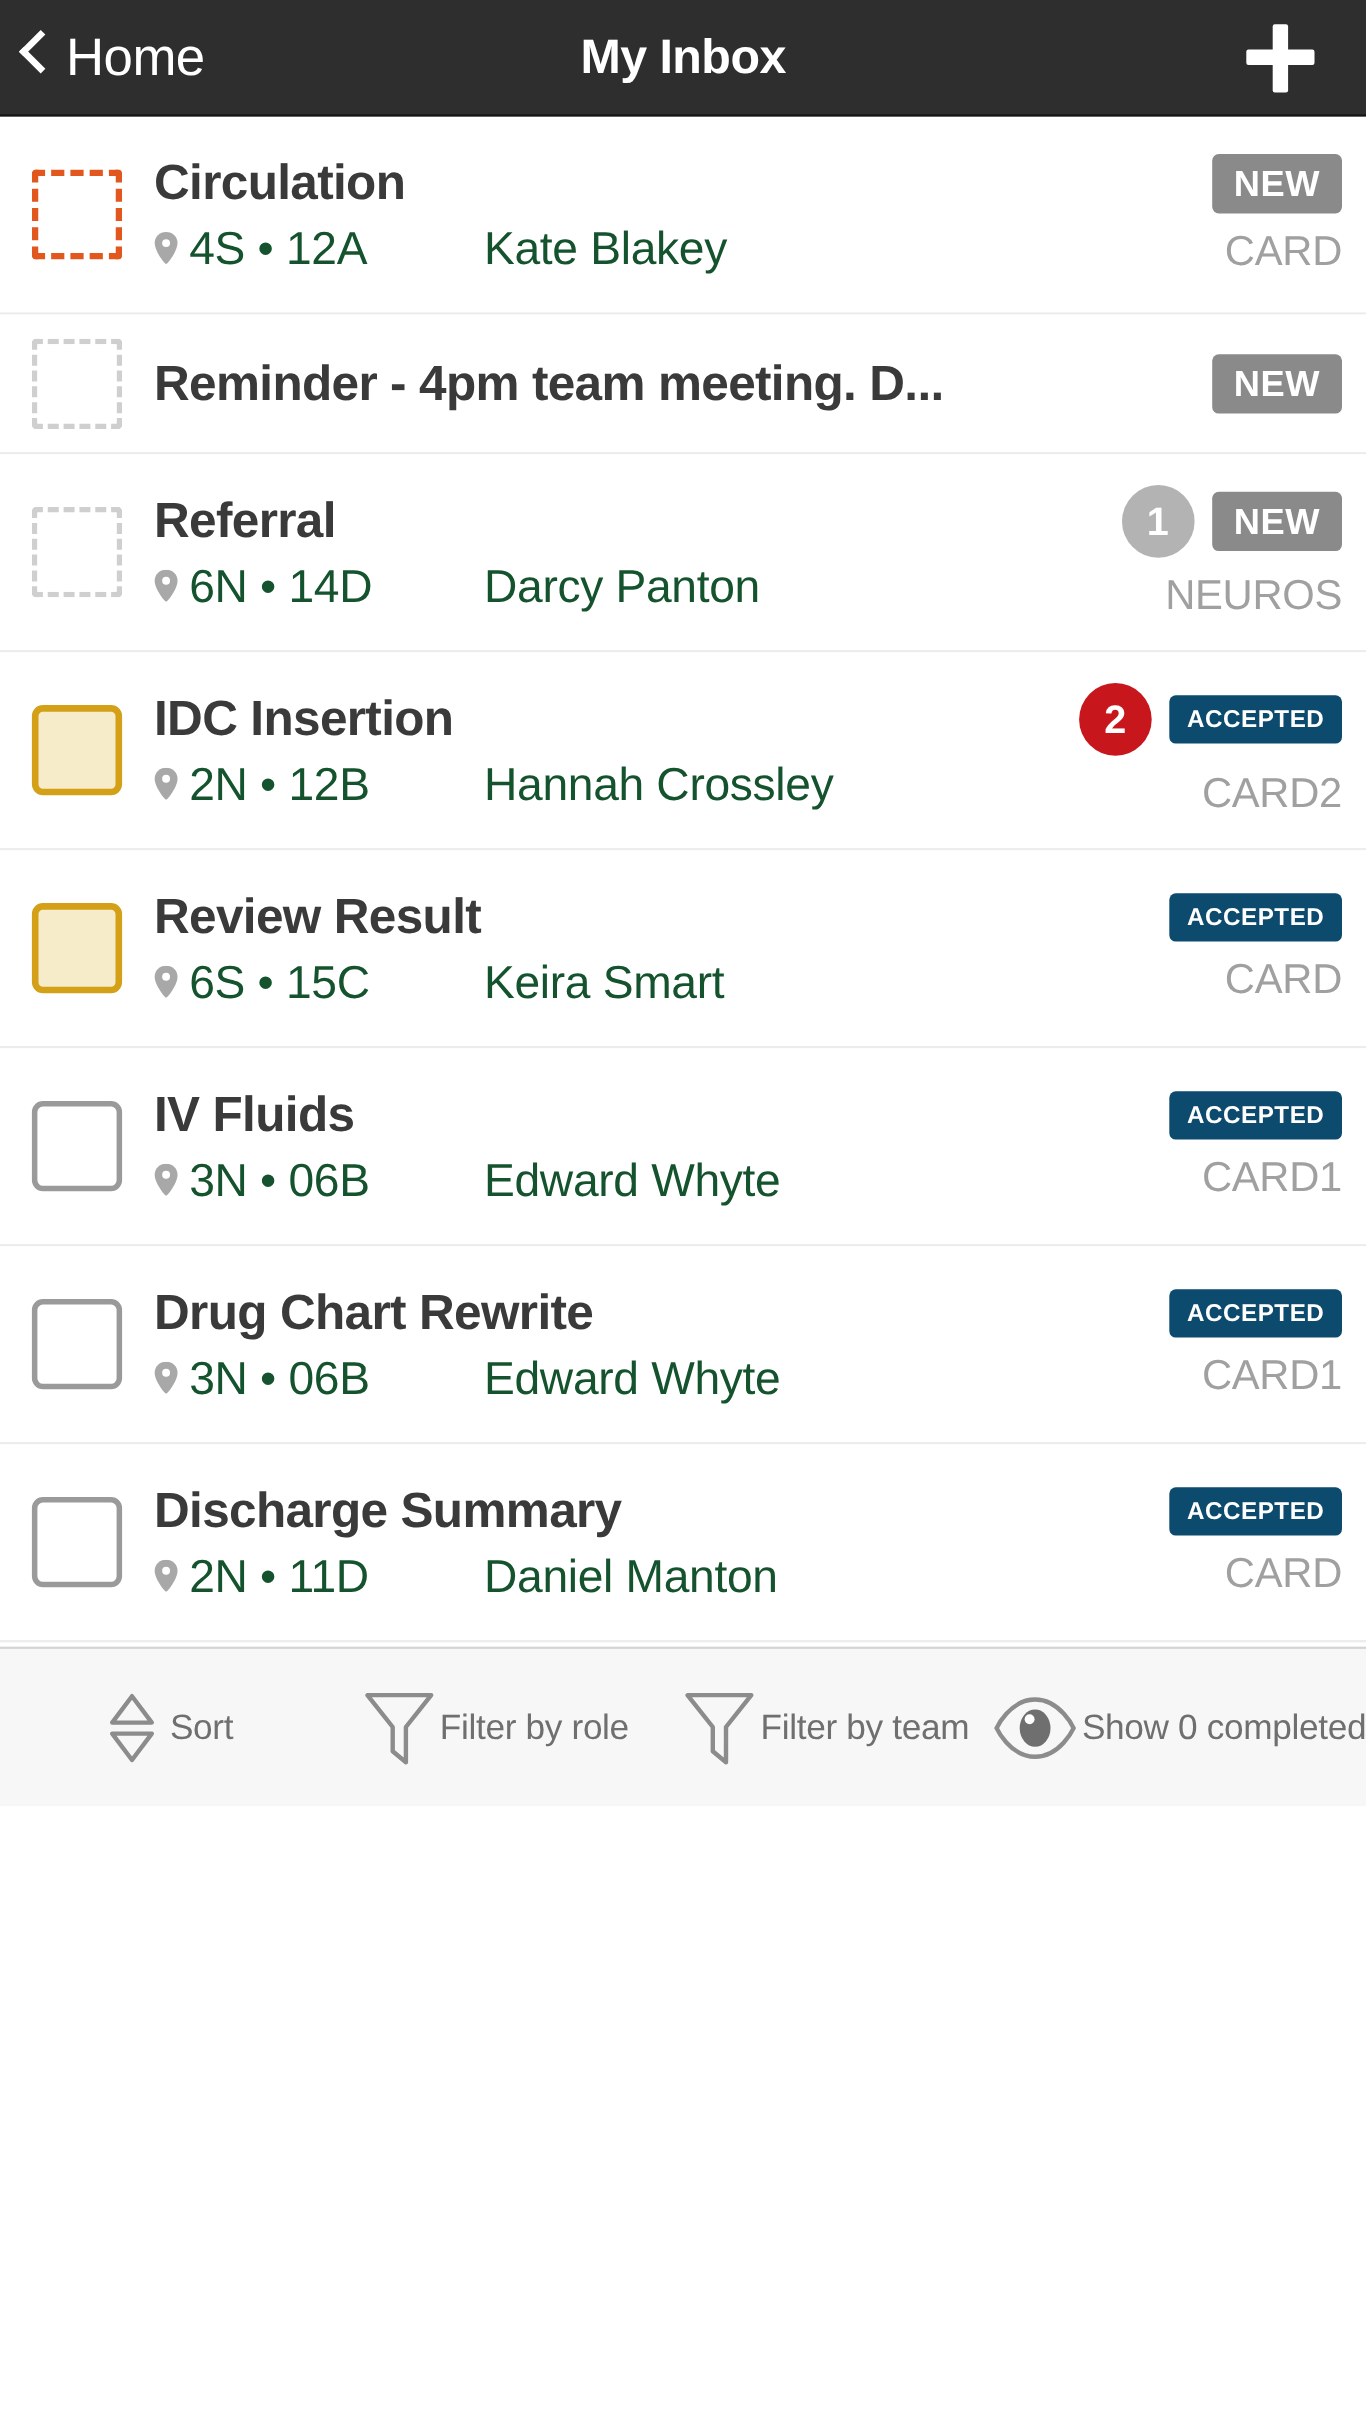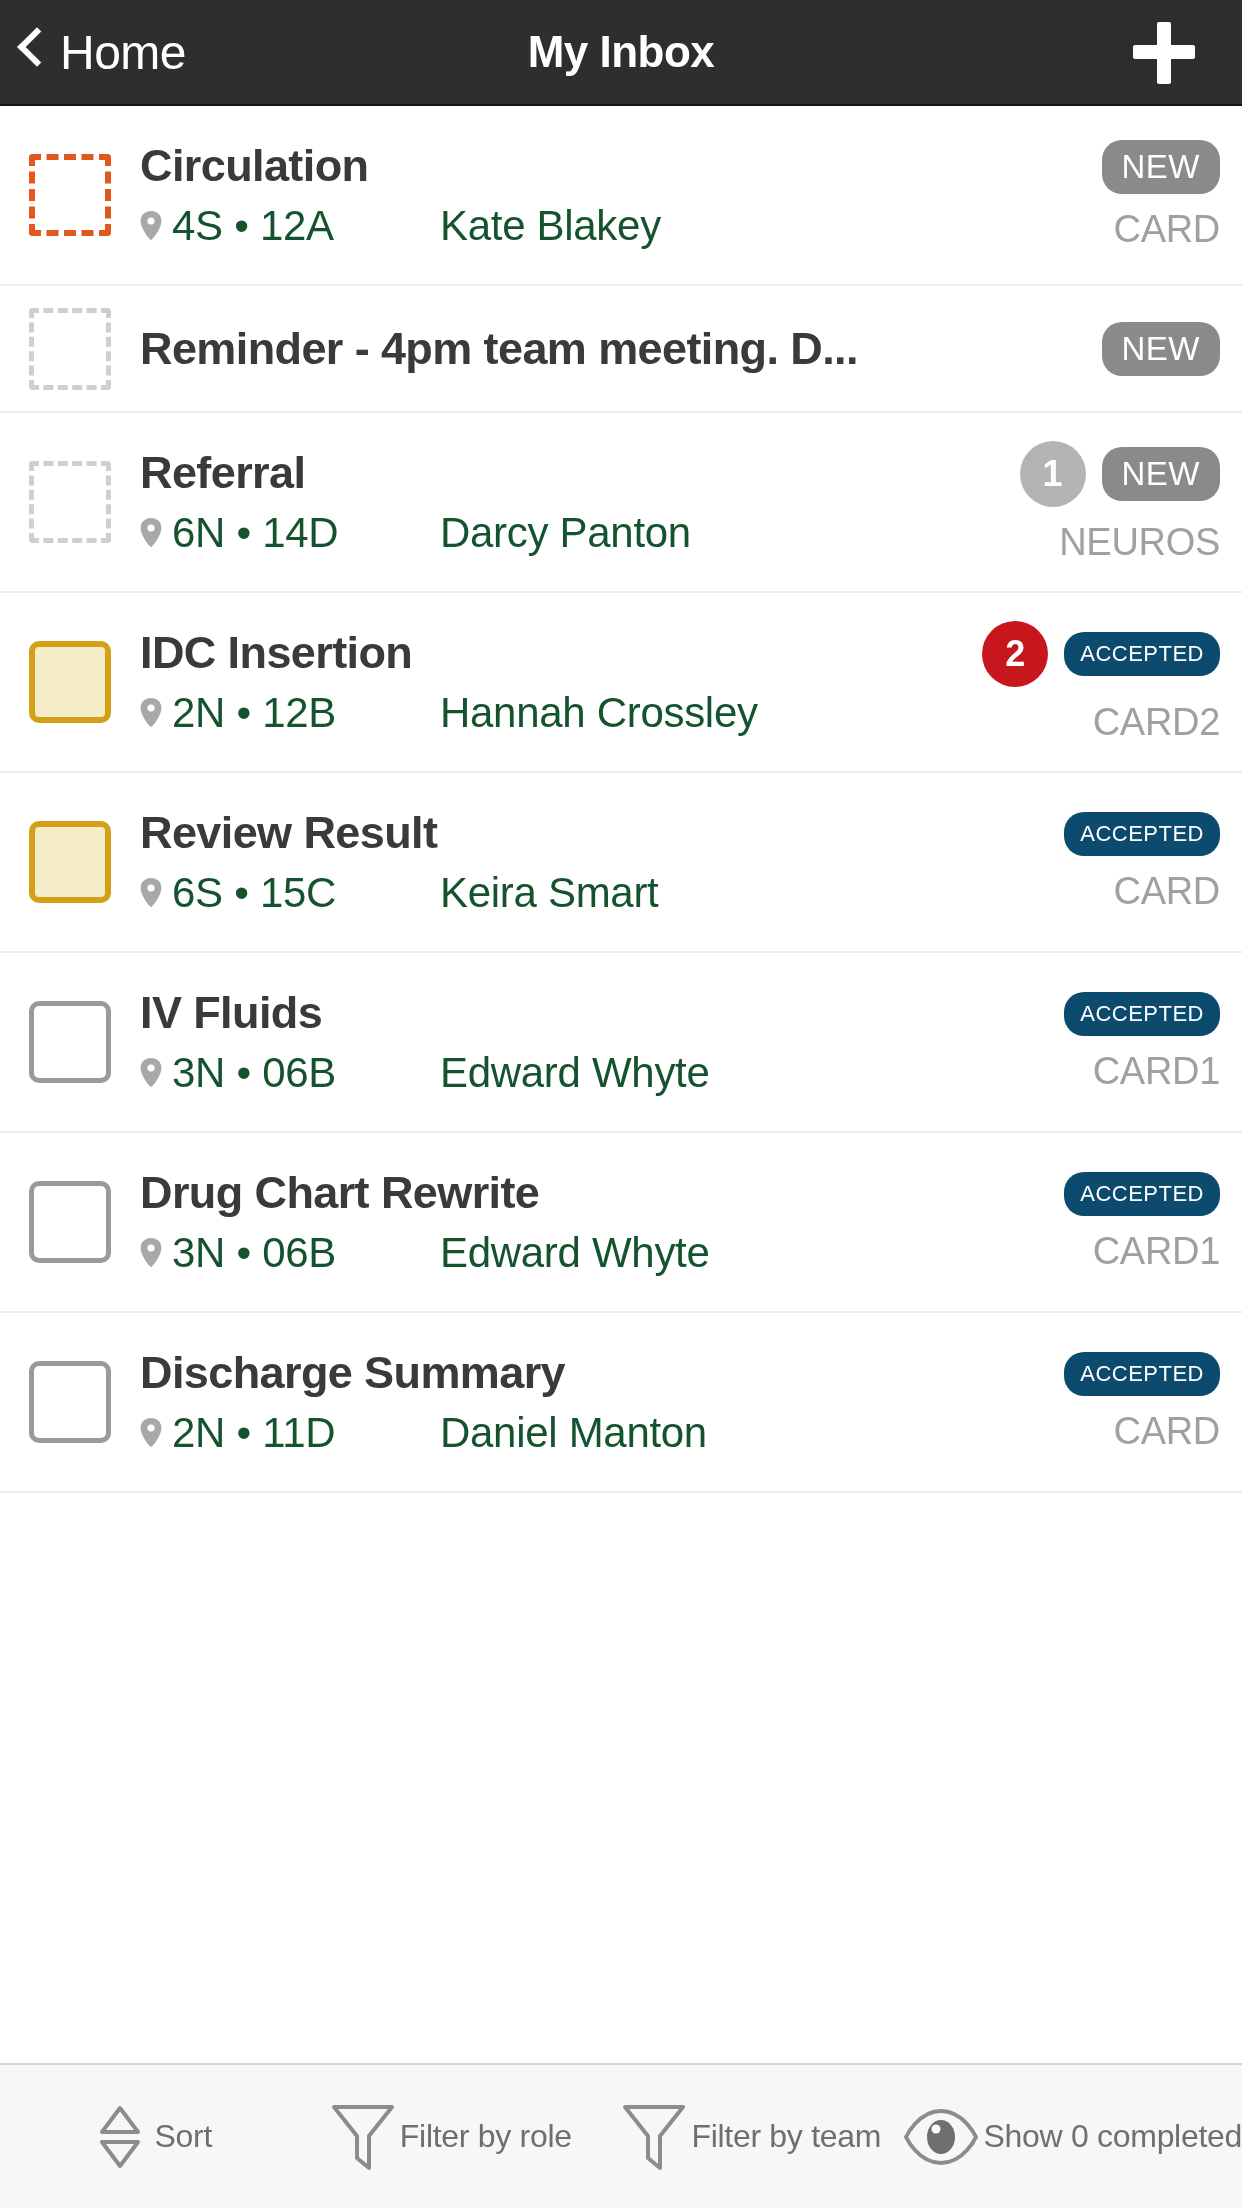--- a/index.html
+++ b/index.html
@@ -66,21 +66,21 @@
     content:"";
     position:absolute;
     background:#ffffff;
     border-radius:2px;
   }
   .add-btn::before { left:50%; top:6px; width:14px; height:62px; transform:translateX(-50%); }
   .add-btn::after  { top:50%; left:5px; width:62px; height:14px; transform:translateY(-50%); }
 
   
   .list {
-    height:1957px;
+    height:1391px;
     overflow:hidden;
     background:#ffffff;
   }
   .row {
     position:relative;
     display:flex;
     align-items:center;
     padding:0 22px 0 0;
     border-bottom:2px solid #ececec;
     background:#ffffff;
@@ -170,22 +170,22 @@
     align-items:center;
     justify-content:center;
     color:#ffffff;
     font-size:36px;
     font-weight:bold;
   }
   .count.gray { background:#b3b3b3; }
   .count.red  { background:#c8161d; }
   .status {
     color:#ffffff;
-    font-weight:normal;
-    border-radius:20px;
+    font-weight:bold;
+    border-radius:6px;
     letter-spacing:0.5px;
     text-align:center;
   }
   .status.new {
     background:#8a8a8a;
     font-size:33px;
     padding:8px 20px;
   }
   .status.accepted {
     background:#0c4a6e;

